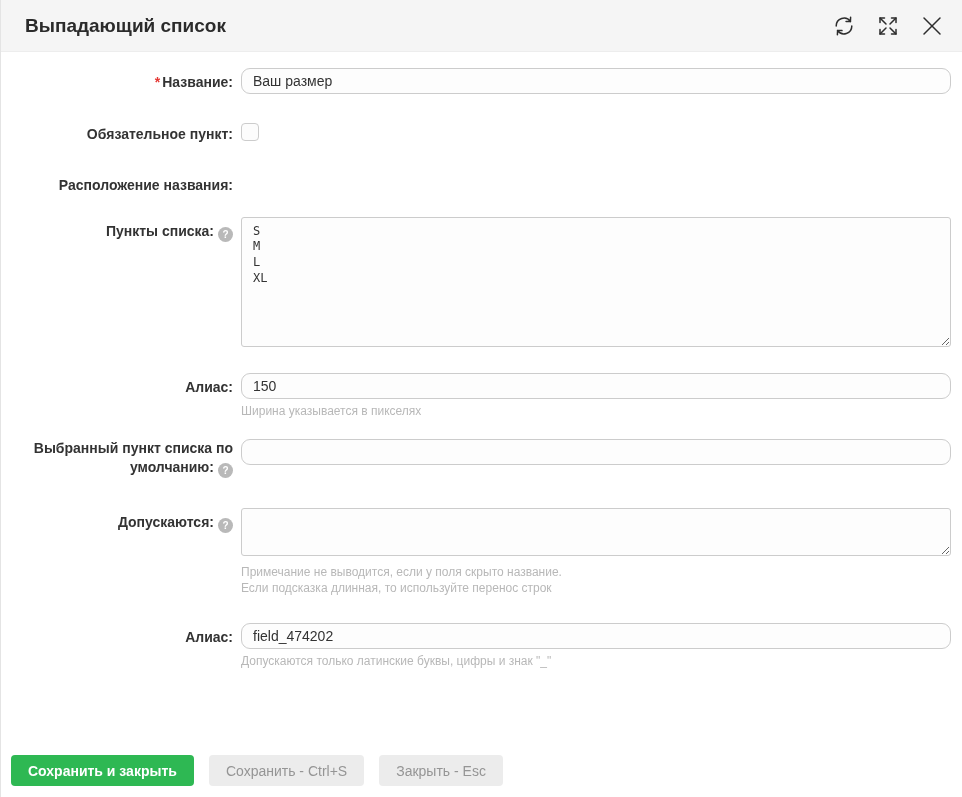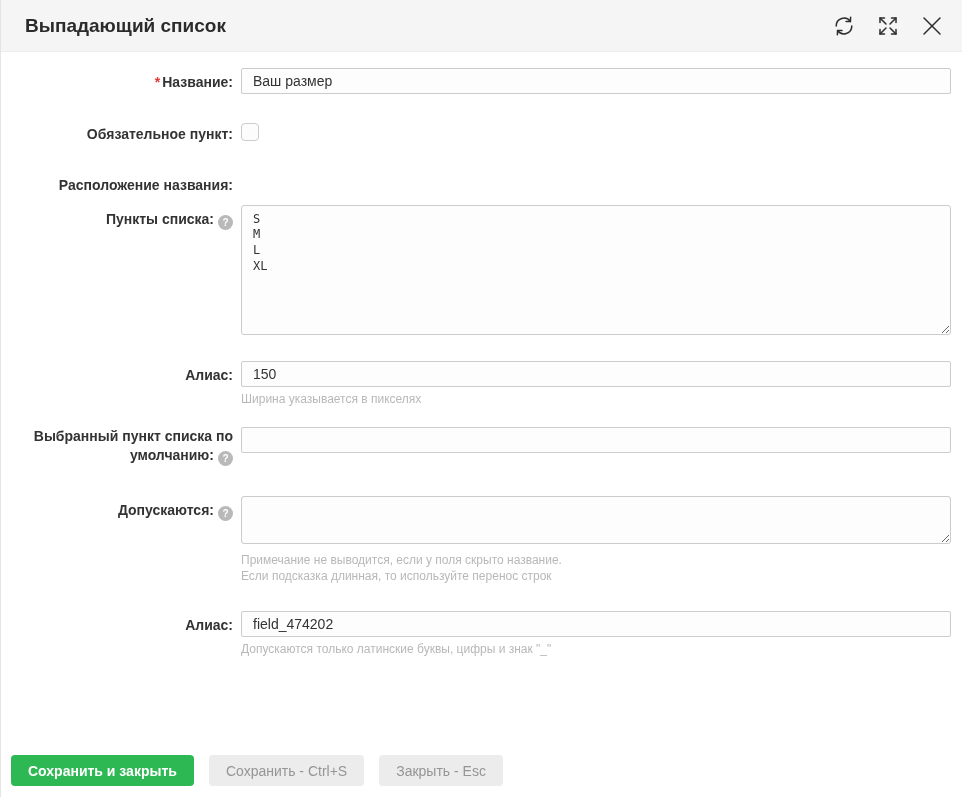--- a/index.html
+++ b/index.html
@@ -72,21 +72,21 @@
     vertical-align: -2px;
     margin-left: 4px;
     cursor: pointer;
   }
   .help-icon::after { content: "?"; }
 
   .text-input {
     width: 100%;
     height: 26px;
     border: 1px solid #ccc;
-    border-radius: 2px;
+    border-radius: 9px;
     background: #fdfdfd;
     padding: 0 11px;
     font-family: "Liberation Sans", sans-serif;
     font-size: 14px;
     color: #333;
     outline: none;
   }
 
   .textarea {
     width: 100%;
@@ -230,21 +230,21 @@
       </div>
     </div>
 
     <div class="row">
       <div class="label-col">Обязательное пункт:</div>
       <div class="ctrl-col">
         <span class="checkbox"></span>
       </div>
     </div>
 
-    <div class="row" style="margin-bottom:10px;align-items:center;">
+    <div class="row" style="margin-bottom:22px;align-items:center;">
       <div class="label-col">Расположение названия:</div>
     </div>
 
     <div class="row" style="margin-bottom:22px;">
       <div class="label-col">
         <span>Пункты списка:</span><span class="help-icon"></span>
       </div>
       <div class="ctrl-col">
         <textarea class="textarea ta-list" style="">S
 M

